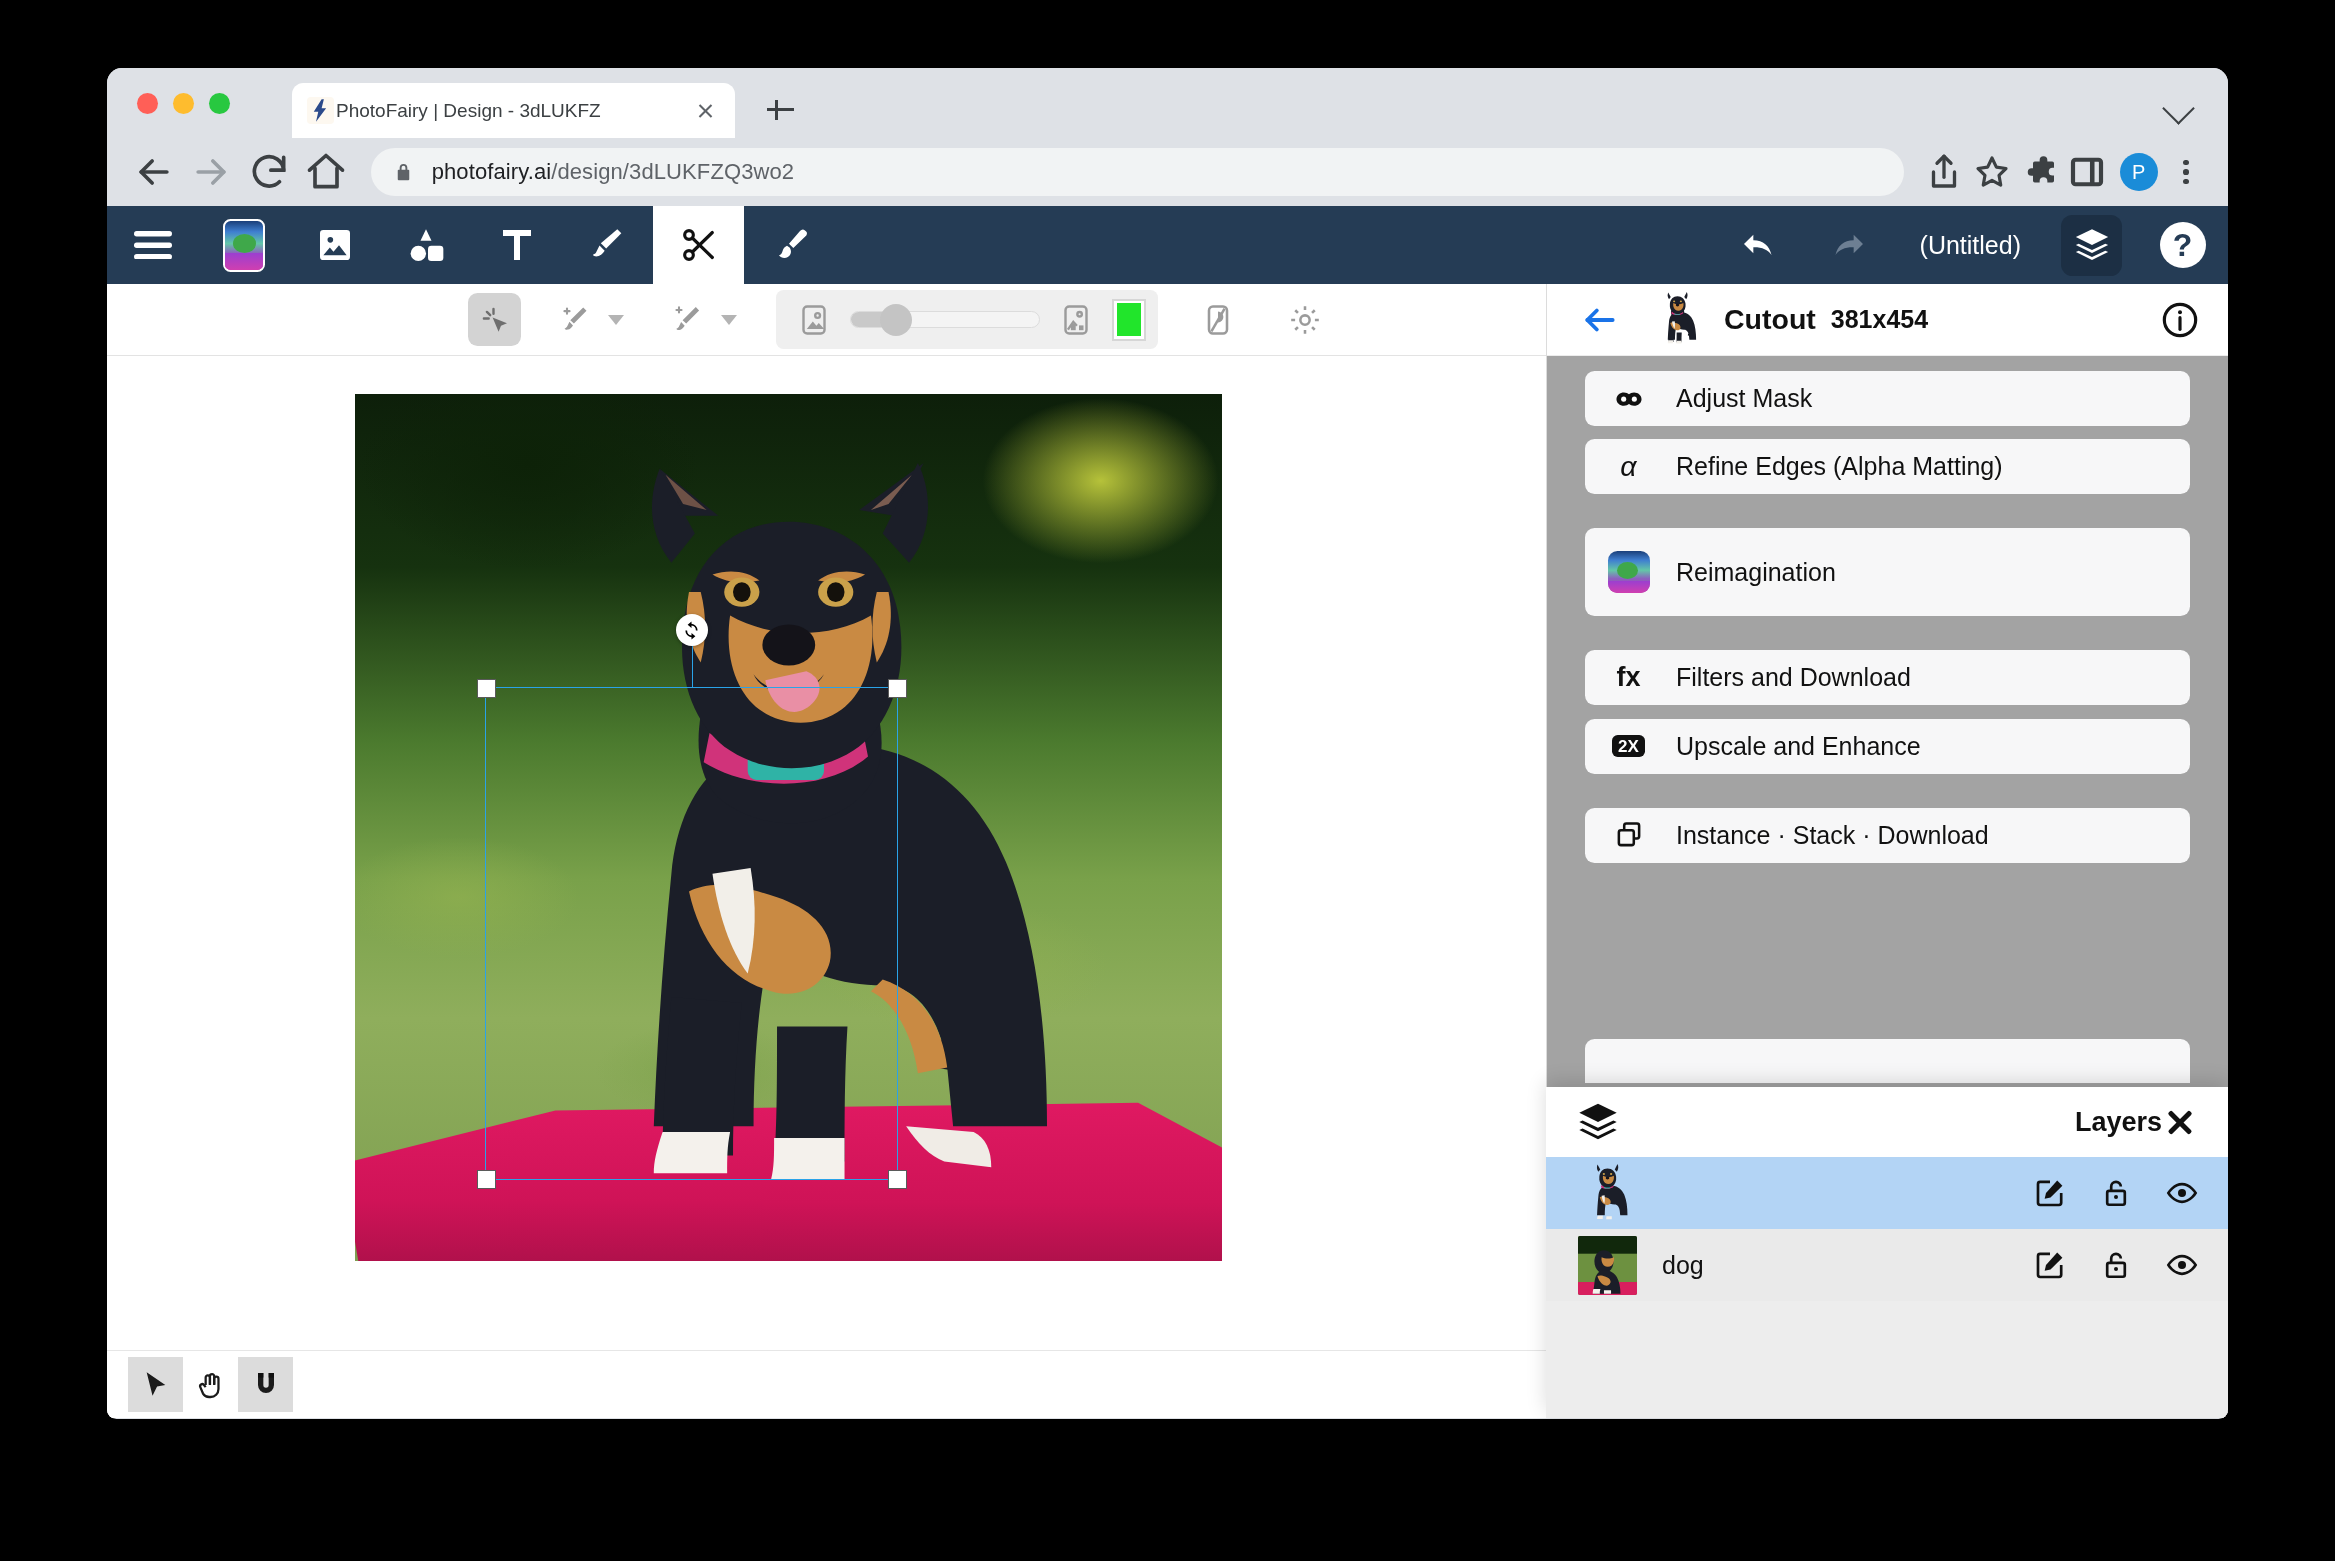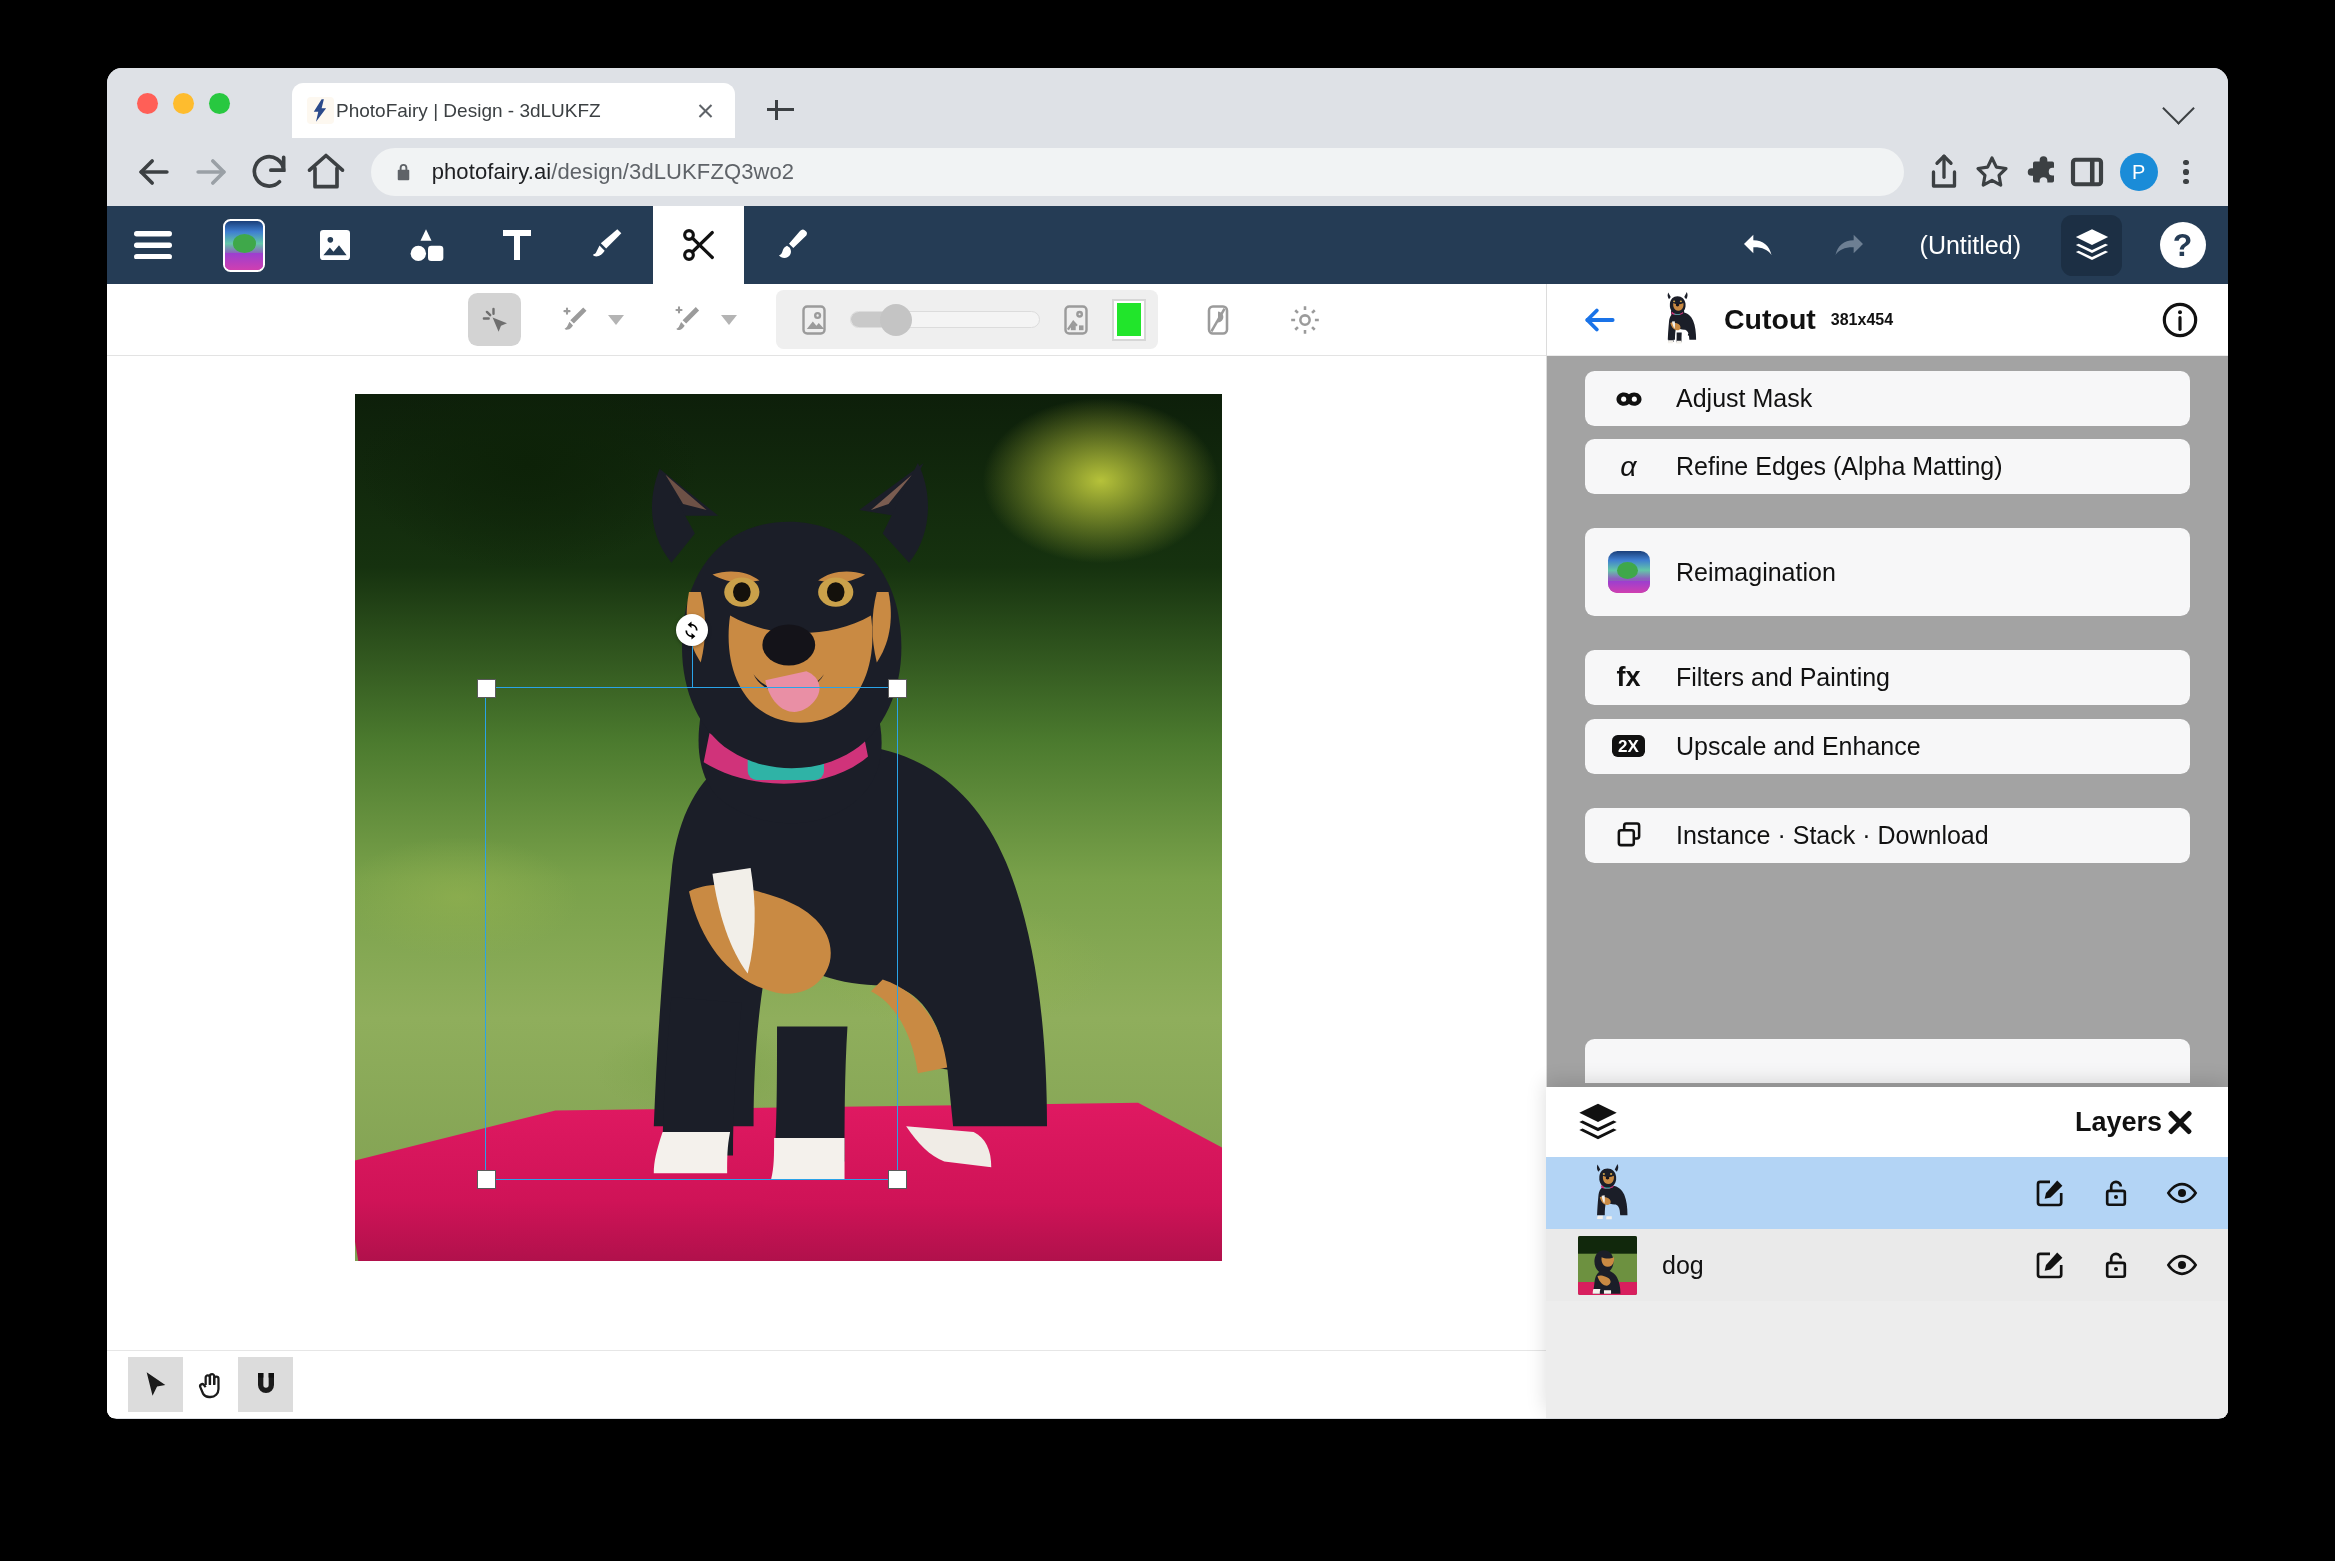--- a/index.html
+++ b/index.html
@@ -227,21 +227,21 @@
     height: 72px; background: #fff; display: flex; align-items: center; padding: 0 28.5px;
     border-bottom: 1px solid #ececec;
   }
   .rp-back { width: 48px; height: 38px; color: #1a73e8; cursor: pointer; }
   .rp-back svg { width: 100%; height: 100%; }
   .rp-thumb {
     width: 51px; height: 55px; margin-left: 28.5px; flex: 0 0 51px; position: relative; overflow: hidden;
   }
   .rp-thumb svg { width: 100%; height: 100%; display: block; }
   .rp-title { margin-left: 21px; font-size: 28.5px; font-weight: bold; color: #111; }
-  .rp-dims { margin-left: 15px; font-size: 16px; font-weight: bold; color: #111; }
+  .rp-dims { margin-left: 15px; font-size: 25px; font-weight: bold; color: #111; }
   .rp-info { margin-left: auto; width: 40px; height: 40px; color: #111; cursor: pointer; }
   .rp-info svg { width: 100%; height: 100%; }
 
   .rp-list { padding: 15px 38px 0 38px; }
   .rp-item {
     display: flex; align-items: center; height: 55px; background: #f7f7f8;
     border-radius: 9.5px; margin-bottom: 13.3px; padding: 0 0 0 17px; cursor: pointer;
   }
   .rp-item.gap { margin-top: 34px; }
   .rp-ico { width: 53px; flex: 0 0 53px; display: flex; align-items: center; justify-content: center; color: #111; font-size: 27px; }
@@ -716,21 +716,21 @@
 
           <div class="rp-item big gap">
             <span class="rp-ico">
                 <span class="mini"></span>
               </span>
             <span class="rp-label">Reimagination</span>
           </div>
 
           <div class="rp-item gap">
             <span class="rp-ico" style="font-size:27px;font-weight:bold;">fx</span>
-            <span class="rp-label">Filters and Painting</span>
+            <span class="rp-label">Filters and Download</span>
           </div>
           <div class="rp-item">
             <span class="rp-ico">
                 <span class="badge2x">2X</span>
               </span>
             <span class="rp-label">Upscale and Enhance</span>
           </div>
 
           <div class="rp-item gap">
             <span class="rp-ico">

